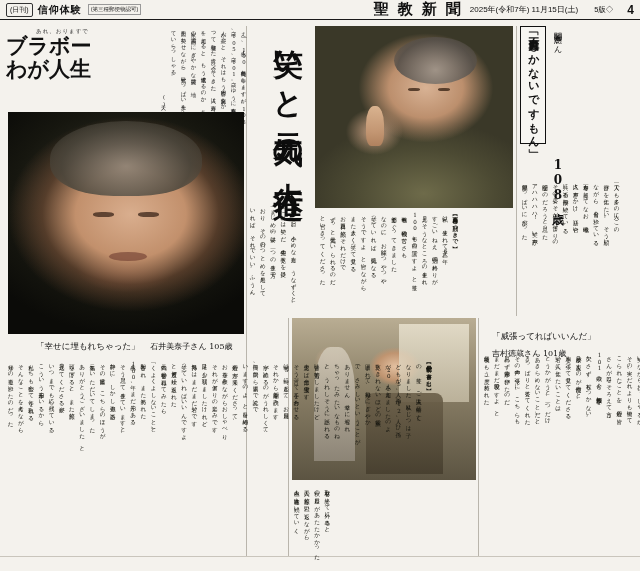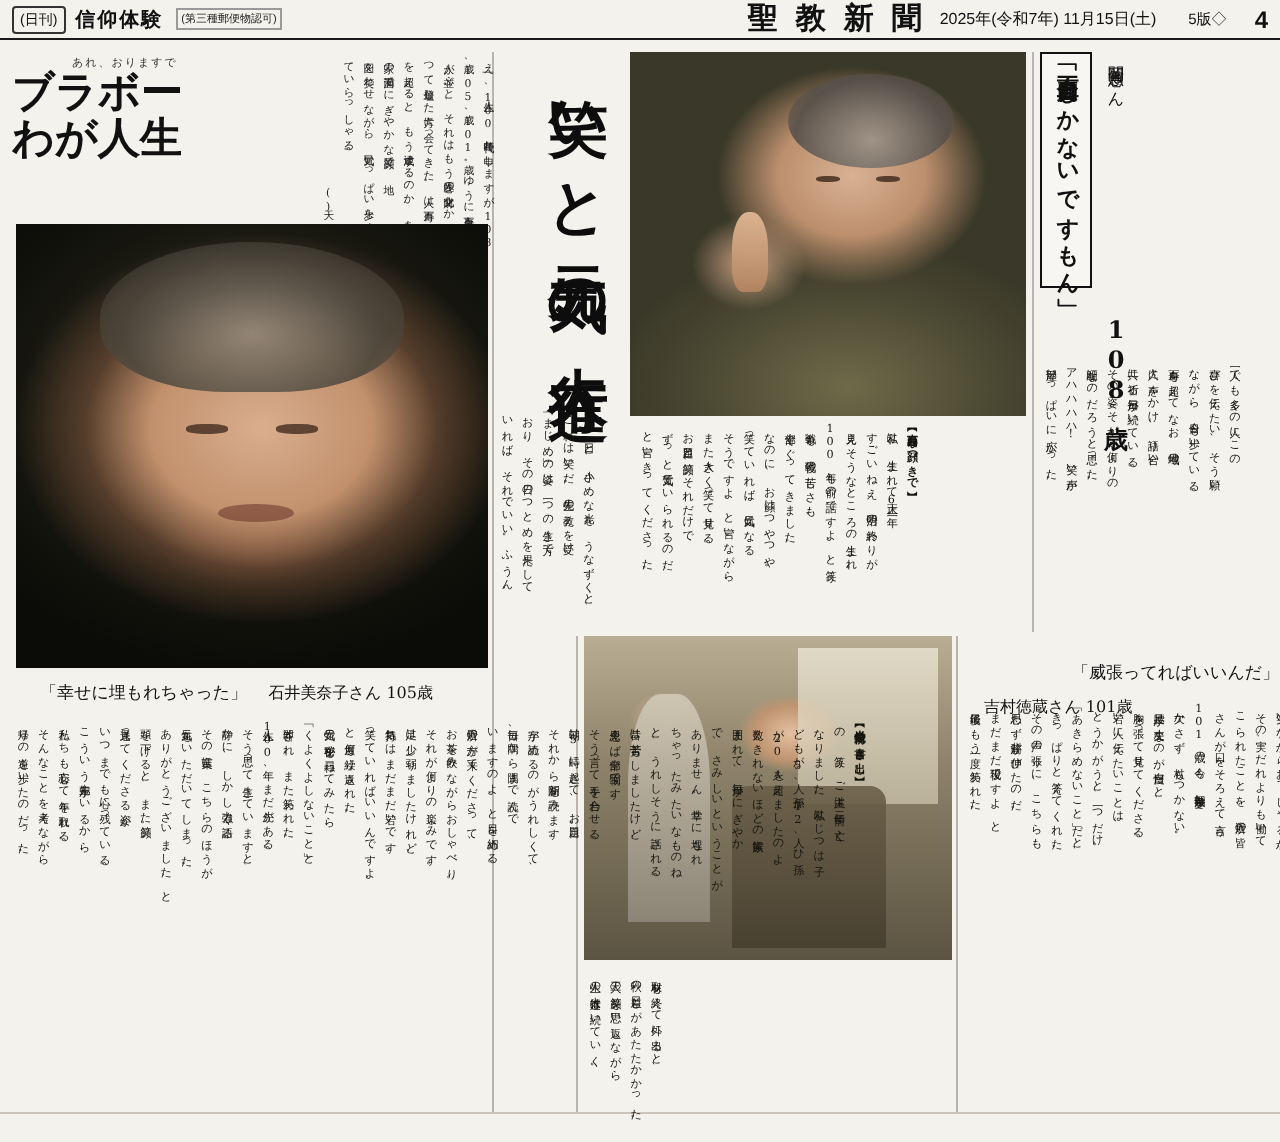--- a/index.html
+++ b/index.html
@@ -141,23 +141,23 @@
   }
   #name1 { left:549px; top:26px; height:128px; width:14px; }
   #age1 {
     position:absolute; left:546px; top:158px; width:20px;
     writing-mode:vertical-rl; text-orientation:upright;
     font-family:"DejaVu Serif", serif; font-weight:bold;
     font-size:12px; letter-spacing:1px;
   }
 
   
-  #cap1 { left:20px; top:341px; }
-  
-  #cap3 { left:492px; top:331px;margin-left:44px; }
+  #cap1 { left:36px; top:341px; }
+  
+  #cap3 { left:492px; top:331px; }
 
   
   .colset {
     position:absolute;
     display:flex; flex-direction:row-reverse;
     gap:0px;
   }
   .bodycol {
     writing-mode:vertical-rl;
     text-orientation:upright;

